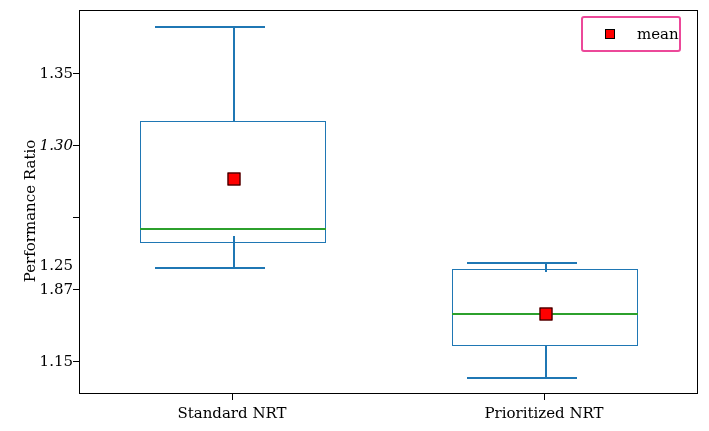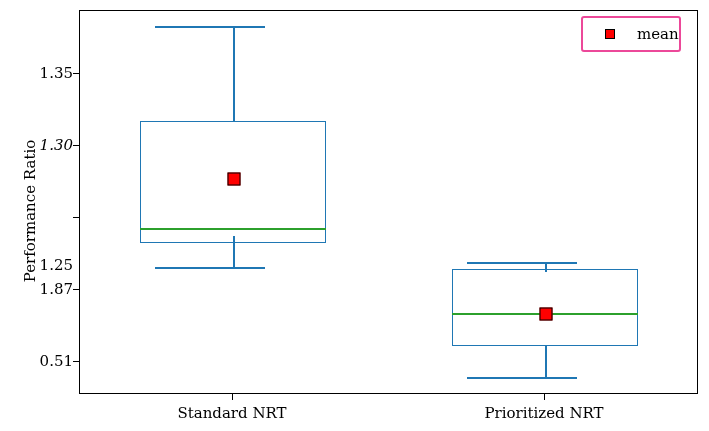--- a/index.html
+++ b/index.html
@@ -139,21 +139,21 @@
 
 <div id="figure">
 
   <div id="ylabel">Performance Ratio</div>
 
   <div class="ytick-holder">
     <div class="ytick-label" style="top:73px;">1.35</div>
     <div class="ytick-label" style="top:145px;font-style:italic;">1.30</div>
     <div class="ytick-label" style="top:217px;margin-top:48px;">1.25</div>
     <div class="ytick-label" style="top:289px;">1.87</div>
-    <div class="ytick-label" style="top:361px;">0.51</div>
+    <div class="ytick-label" style="top:361px;">1.15</div>
   </div>
 
   <div class="ytick-mark" style="top:73px;"></div>
   <div class="ytick-mark" style="top:145px;"></div>
   <div class="ytick-mark" style="top:217px;"></div>
   <div class="ytick-mark" style="top:289px;"></div>
   <div class="ytick-mark" style="top:361px;"></div>
 
   <div id="plot-frame">
 

